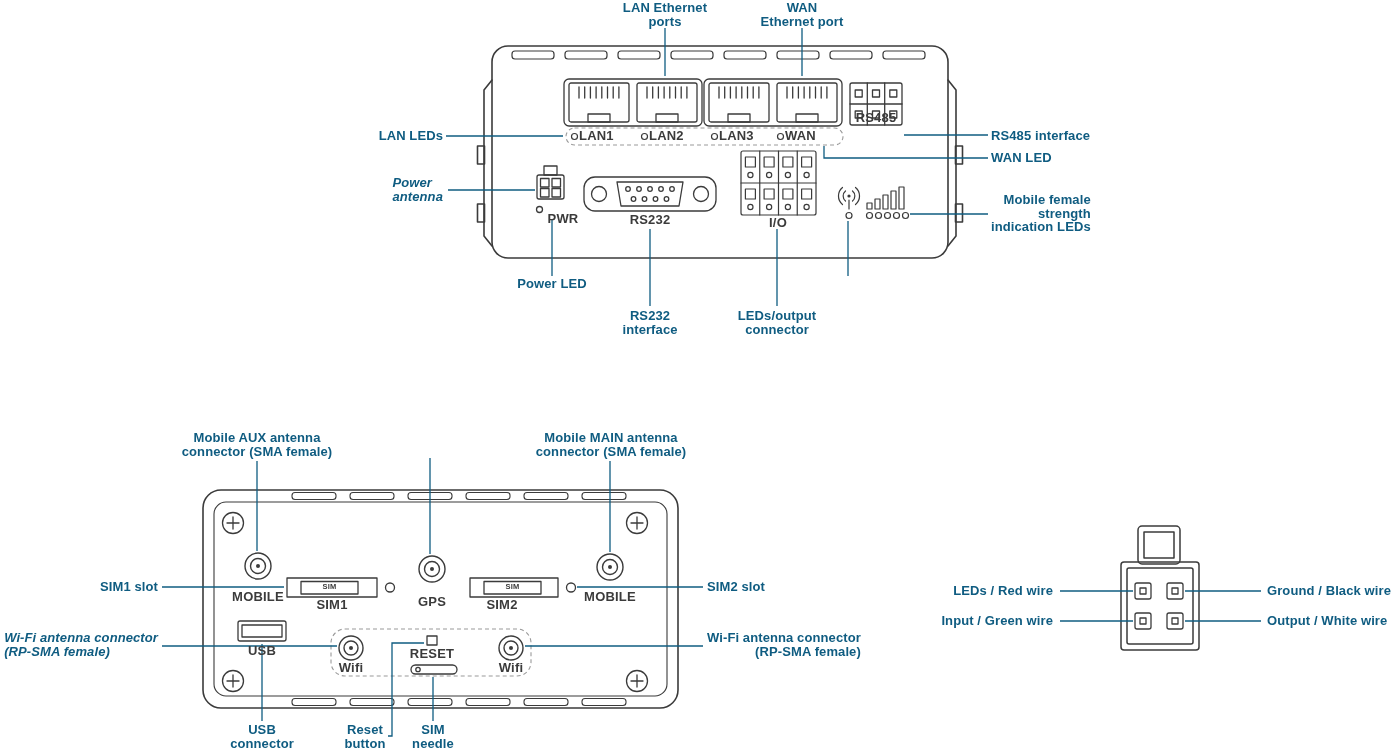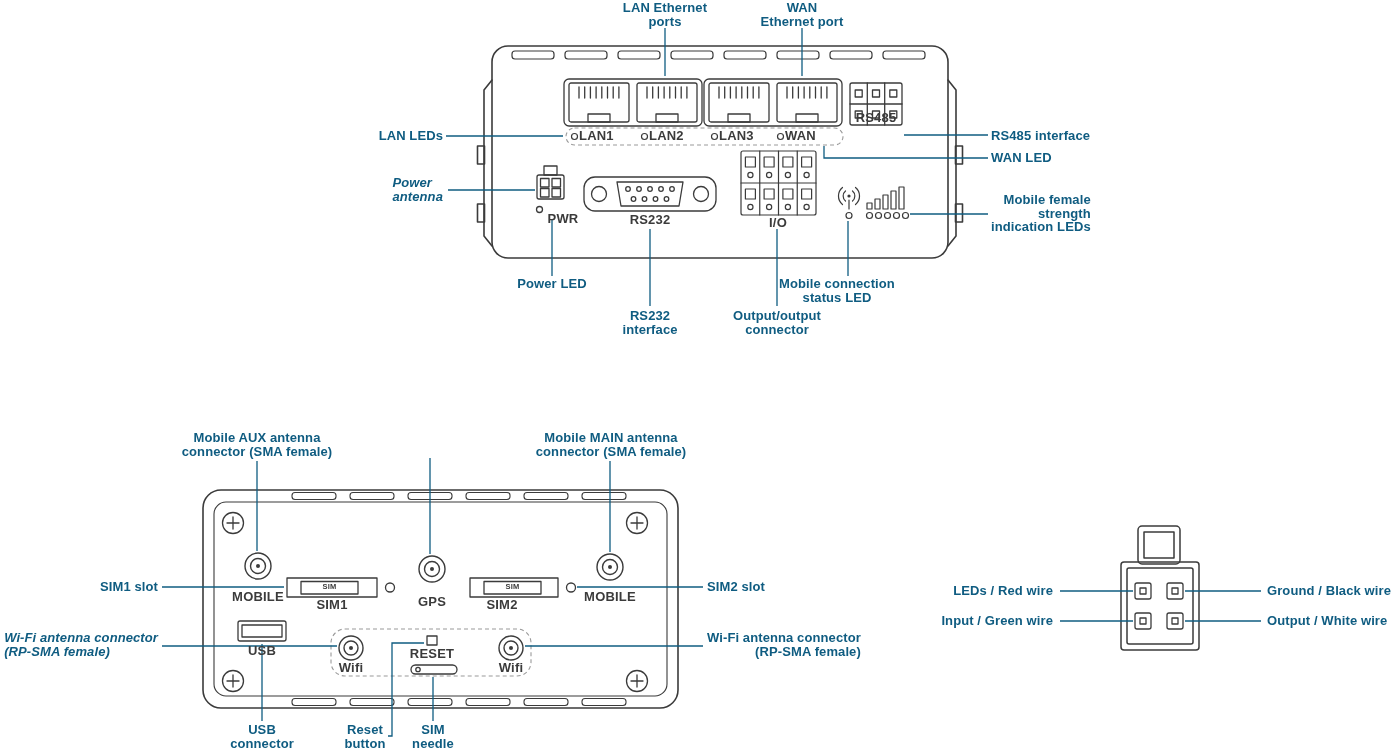--- a/index.html
+++ b/index.html
@@ -311,26 +311,22 @@
   <div>Mobile female</div>
   <div>strength</div>
   <div>indication LEDs</div>
 </div>
 <div class="callout tc" style="left:472px;top:277px;width:160px">Power LED</div>
 <div class="callout tc" style="left:570px;top:309px;width:160px">
   <div>RS232</div>
   <div>interface</div>
 </div>
 <div class="callout tc" style="left:697px;top:309px;width:160px">
-  <div>Output/output</div>
+  <div>LEDs/output</div>
   <div>connector</div>
-</div>
-<div class="callout tc" style="left:747px;top:277px;width:180px">
-  <div>Mobile connection</div>
-  <div>status LED</div>
 </div>
 
 <div class="dev" style="left:579px;top:131px;width:28px">LAN1</div>
 <div class="dev" style="left:649px;top:131px;width:28px">LAN2</div>
 <div class="dev" style="left:719px;top:131px;width:28px">LAN3</div>
 <div class="dev" style="left:785px;top:131px;width:28px">WAN</div>
 <div class="dev" style="left:850px;top:113px;width:52px">RS485</div>
 <div class="dev" style="left:546px;top:214px;width:34px;text-align:center">PWR</div>
 <div class="dev" style="left:620px;top:215px;width:60px">RS232</div>
 <div class="dev" style="left:748px;top:218px;width:60px">I/O</div>

